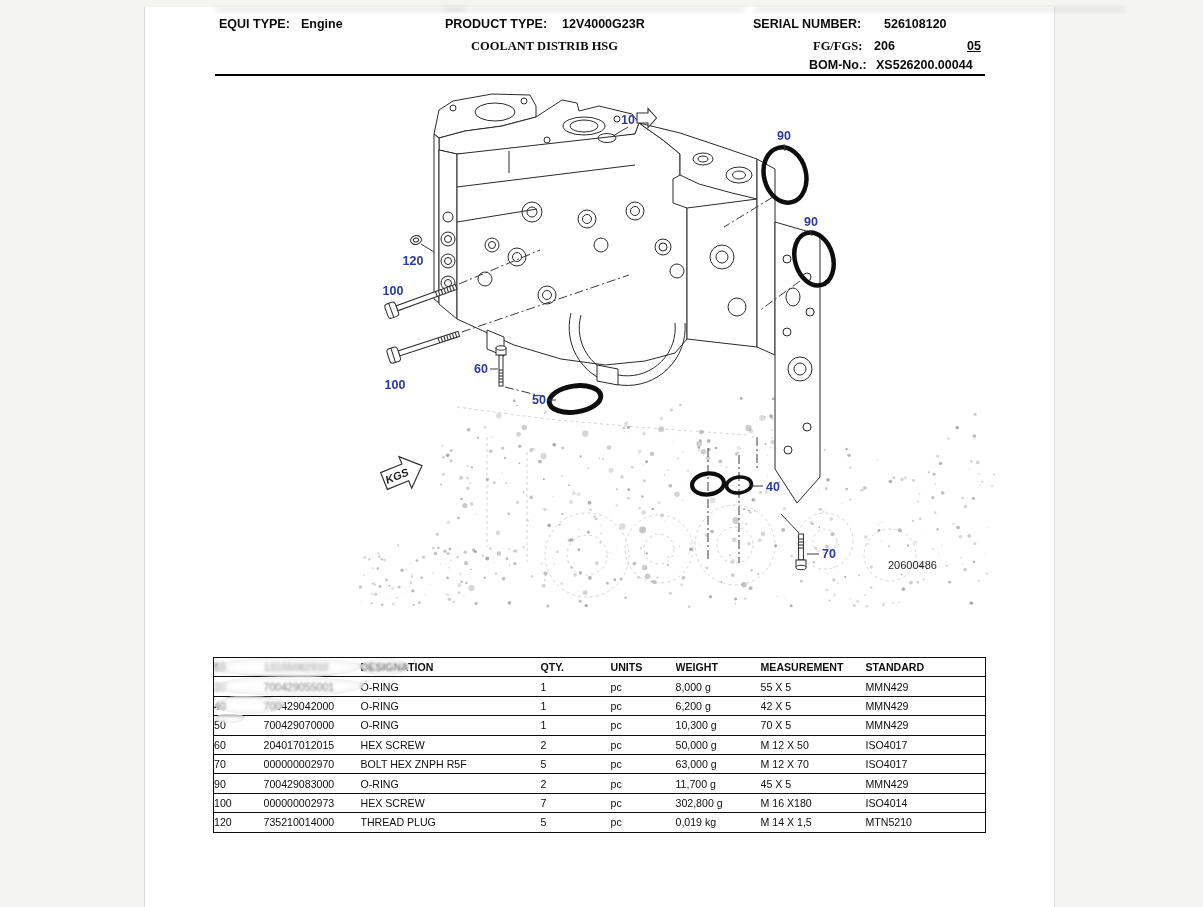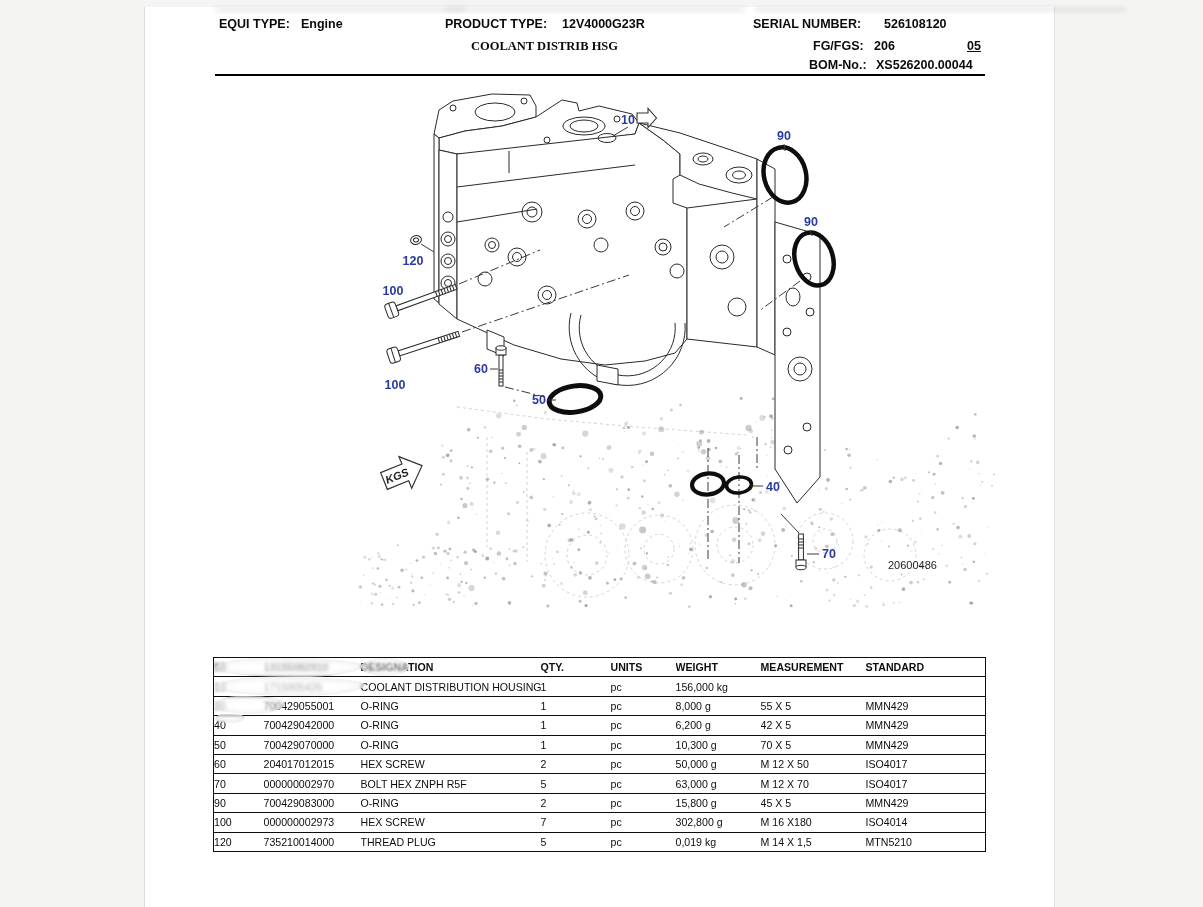--- a/index.html
+++ b/index.html
@@ -75,21 +75,21 @@
   <div class="topfrag" style="left:610px;width:370px;"></div>
 
   <div>
     <span class="hl" style="left:74px;top:10px;">EQUI TYPE:</span>
     <span class="hl reg" style="left:156px;top:10px;">Engine</span>
     <span class="hl" style="left:300px;top:10px;">PRODUCT TYPE:</span>
     <span class="hl" style="left:417px;top:10px;">12V4000G23R</span>
     <span class="hl" style="left:608px;top:10px;text-align:right;">SERIAL NUMBER:</span>
     <span class="hl" style="left:739px;top:10px;">526108120</span>
     <span class="hl" style="left:326px;top:32px;font-family:Liberation Serif, serif;">COOLANT DISTRIB HSG</span>
-    <span class="hl" style="left:668px;top:32px;">FG/FGS:</span>
+    <span class="hl" style="left:668px;top:32px;font-family:Liberation Serif, serif;">FG/FGS:</span>
     <span class="hl" style="left:729px;top:32px;">206</span>
     <span class="hl" style="left:822px;top:32px;text-decoration:underline;">05</span>
     <span class="hl" style="left:664px;top:51px;">BOM-No.:</span>
     <span class="hl" style="left:731px;top:51px;">XS526200.00044</span>
     <div class="hrule"></div>
   </div>
 
   <svg class="diag" width="911" height="620" viewBox="158 0 911 620">
     <defs>
       <g id="bolt-long">
@@ -787,30 +787,20 @@
             <th class="c-designation"><span>DESIGNATION</span></th>
             <th class="c-qty"><span>QTY.</span></th>
             <th class="c-units"><span>UNITS</span></th>
             <th class="c-weight"><span>WEIGHT</span></th>
             <th class="c-measurement"><span>MEASUREMENT</span></th>
             <th class="c-standard"><span>STANDARD</span></th>
           </tr>
         </thead>
       <tbody id="body-rows">
           <tr>
-            <td class="c-pos"><span class="smud">13</span></td>
-            <td class="c-part"><span class="smud">1715905426</span></td>
-            <td class="c-designation"><span>COOLANT DISTRIBUTION HOUSING</span></td>
-            <td class="c-qty"><span>1</span></td>
-            <td class="c-units"><span>pc</span></td>
-            <td class="c-weight"><span>156,000 kg</span></td>
-            <td class="c-measurement"><span></span></td>
-            <td class="c-standard"><span></span></td>
-          </tr>
-          <tr>
             <td class="c-pos"><span class="smud">30</span></td>
             <td class="c-part"><span>700429055001</span></td>
             <td class="c-designation"><span>O-RING</span></td>
             <td class="c-qty"><span>1</span></td>
             <td class="c-units"><span>pc</span></td>
             <td class="c-weight"><span>8,000 g</span></td>
             <td class="c-measurement"><span>55 X 5</span></td>
             <td class="c-standard"><span>MMN429</span></td>
           </tr>
           <tr>
@@ -852,21 +842,21 @@
             <td class="c-weight"><span>63,000 g</span></td>
             <td class="c-measurement"><span>M 12 X 70</span></td>
             <td class="c-standard"><span>ISO4017</span></td>
           </tr>
           <tr>
             <td class="c-pos"><span>90</span></td>
             <td class="c-part"><span>700429083000</span></td>
             <td class="c-designation"><span>O-RING</span></td>
             <td class="c-qty"><span>2</span></td>
             <td class="c-units"><span>pc</span></td>
-            <td class="c-weight"><span>15,800 g</span></td>
+            <td class="c-weight"><span>11,700 g</span></td>
             <td class="c-measurement"><span>45 X 5</span></td>
             <td class="c-standard"><span>MMN429</span></td>
           </tr>
           <tr>
             <td class="c-pos"><span>100</span></td>
             <td class="c-part"><span>000000002973</span></td>
             <td class="c-designation"><span>HEX SCREW</span></td>
             <td class="c-qty"><span>7</span></td>
             <td class="c-units"><span>pc</span></td>
             <td class="c-weight"><span>302,800 g</span></td>

